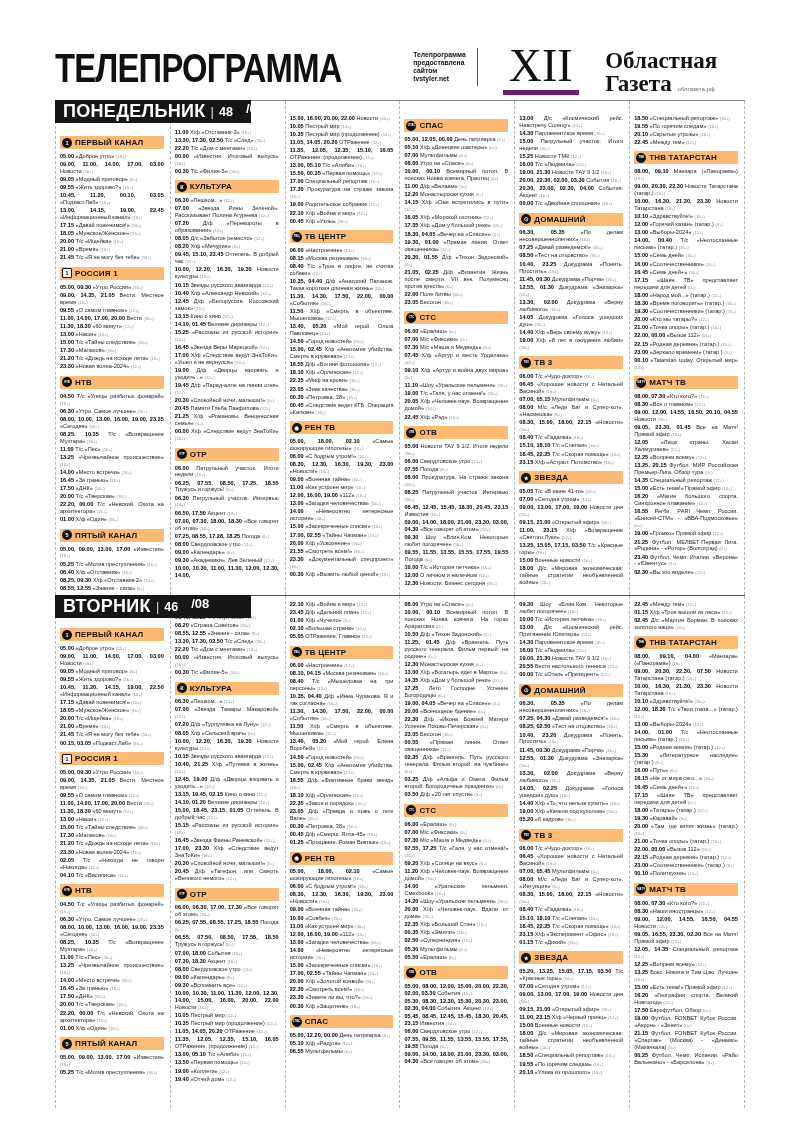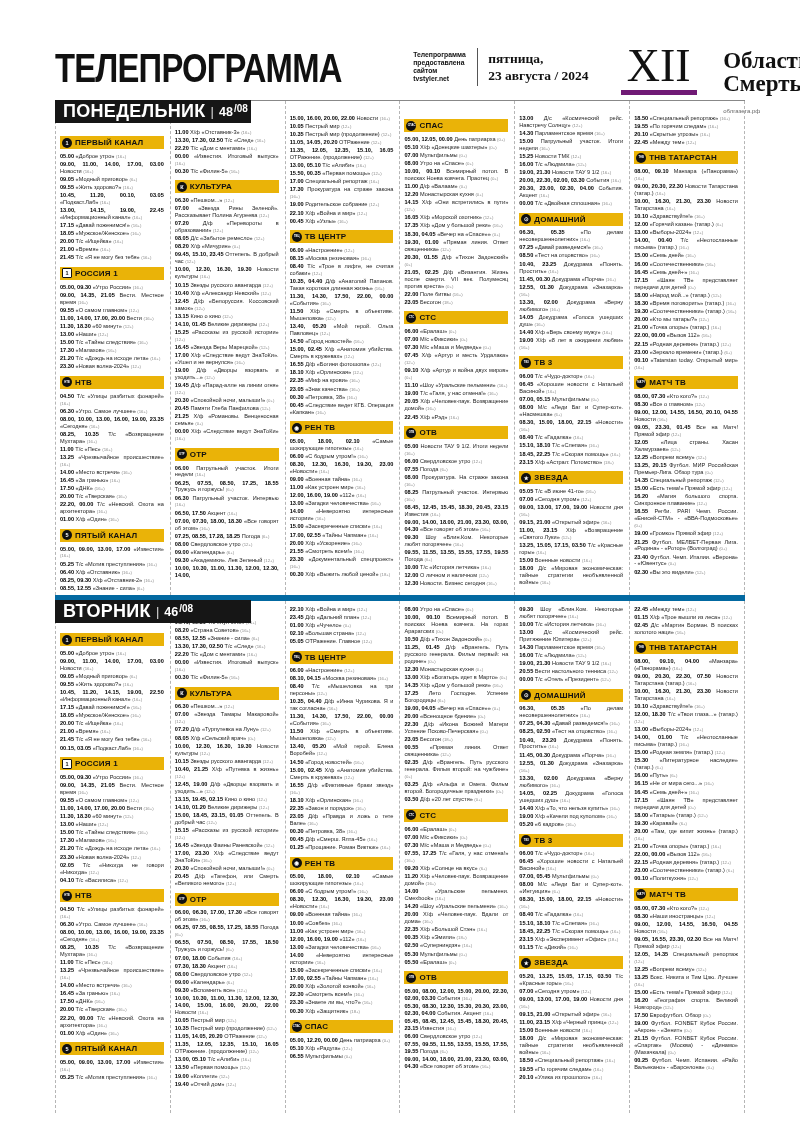--- a/index.html
+++ b/index.html
@@ -13,35 +13,35 @@
   .vrule{border-left:1px solid #555;height:38px;margin:0 10px 0 2px;}
   .issue-date{font-family:"Liberation Serif",serif;font-weight:bold;font-size:13.5px;line-height:1.25;margin-top:3px;flex:0 0 118px;}
   .pagenum-wrap{flex:0 0 105px;text-align:center;margin-top:-6px;}
   .pagenum{font-family:"Liberation Serif",serif;font-size:46px;line-height:48px;border-bottom:5px solid #701a75;display:inline-block;padding:0 6px;}
   .brand{font-family:"Liberation Serif",serif;font-weight:bold;font-size:23px;line-height:.98;margin-left:12px;margin-top:2px;}
   .brand-site{font-family:"Liberation Sans",sans-serif;font-weight:normal;font-size:6px;color:#666;}
   .rule{border-top:1px solid #888;margin:0 55px;}
   
   .tvsection{position:relative;margin:0 55px;}
   .monday{height:494px;}
-  .tuesday{height:512px;border-top:6px solid #0369a1;}
+  .tuesday{height:512px;border-top:1px solid #0369a1;}
   .secbar{position:absolute;top:-1px;left:0;width:196px;height:23px;background:#161616;color:#fff;
           display:flex;align-items:center;padding-left:8px;box-sizing:border-box;z-index:3;}
   .secbar .day{font-weight:bold;font-size:18px;letter-spacing:.3px;}
   .secbar .pipe{margin:0 5px;font-weight:normal;font-size:13px;color:#ddd;}
   .secbar .dnum{font-weight:bold;font-size:12.5px;}
-  .secbar .dsuf{font-size:10px;font-weight:bold;margin-left:1px;margin-top:-6px;}
+  .secbar .dsuf{font-size:13px;font-weight:bold;margin-left:13px;margin-top:-6px;}
   .cols{display:flex;height:100%;border-left:1px dashed #b5b5b5;}
   .col{width:115px;box-sizing:border-box;padding:0 6px 0 4px;border-right:1px dashed #b5b5b5;overflow:hidden;}
   .monday .col-1{padding-top:30px;}  .monday .col-2{padding-top:27px;}
   .monday .col-3,.monday .col-4,.monday .col-5,.monday .col-6{padding-top:13px;}
   .tuesday .col-1{padding-top:27px;} .tuesday .col-2{padding-top:17px;}
   .tuesday .col-3,.tuesday .col-4,.tuesday .col-5,.tuesday .col-6{padding-top:4px;}
   
-  .chan{background:#eab308;height:13px;display:flex;align-items:center;margin:5px 0 3px 0;padding-left:2px;}
+  .chan{background:#fdba74;height:13px;display:flex;align-items:center;margin:5px 0 3px 0;padding-left:2px;}
   .chan .cname{font-weight:bold;font-size:8px;letter-spacing:.2px;white-space:nowrap;}
   .logo{display:inline-flex;align-items:center;justify-content:center;width:10px;height:10px;border-radius:50%;
         background:#101010;color:#fff;font-weight:bold;margin-right:3px;flex:0 0 10px;}
   .logo.sq{border-radius:1px;background:#fff;border:1px solid #111;color:#111;box-sizing:border-box;}
   
   .prog{margin:0;padding:.6px 0;font-size:5.6px;line-height:1.24;text-align:justify;color:#1c1c1c;}
   .prog b{color:#000;}
   .rt{font-size:4.3px;color:#8a8a8a;}
 </style>
 </head>
@@ -50,30 +50,26 @@
 <div class="page">
   <header class="masthead">
     <div class="mast-title">ТЕЛЕПРОГРАММА</div>
     <div class="provider">
       <div>Телепрограмма</div>
       <div>предоставлена</div>
       <div>сайтом</div>
       <div>tvstyler.net</div>
     </div>
     <div class="vrule"></div>
-    <div class="issue-date">
-      <div>пятница,</div>
-      <div>23 августа / 2024</div>
-    </div>
     <div class="pagenum-wrap">
       <div class="pagenum">XII</div>
     </div>
     <div class="brand">
       <div>Областная</div>
-      <div><span>Смерть</span> <span class="brand-site">облгазета.рф</span></div>
+      <div><span>Газета</span> <span class="brand-site">облгазета.рф</span></div>
     </div>
   </header>
   <div class="rule"></div>
   <main id="sections">
       <section class="tvsection monday">
         <div class="secbar">
           <span class="day">ПОНЕДЕЛЬНИК</span>
           <span class="pipe">|</span>
           <span class="dnum">48</span>
           <span class="dsuf">/08</span>

